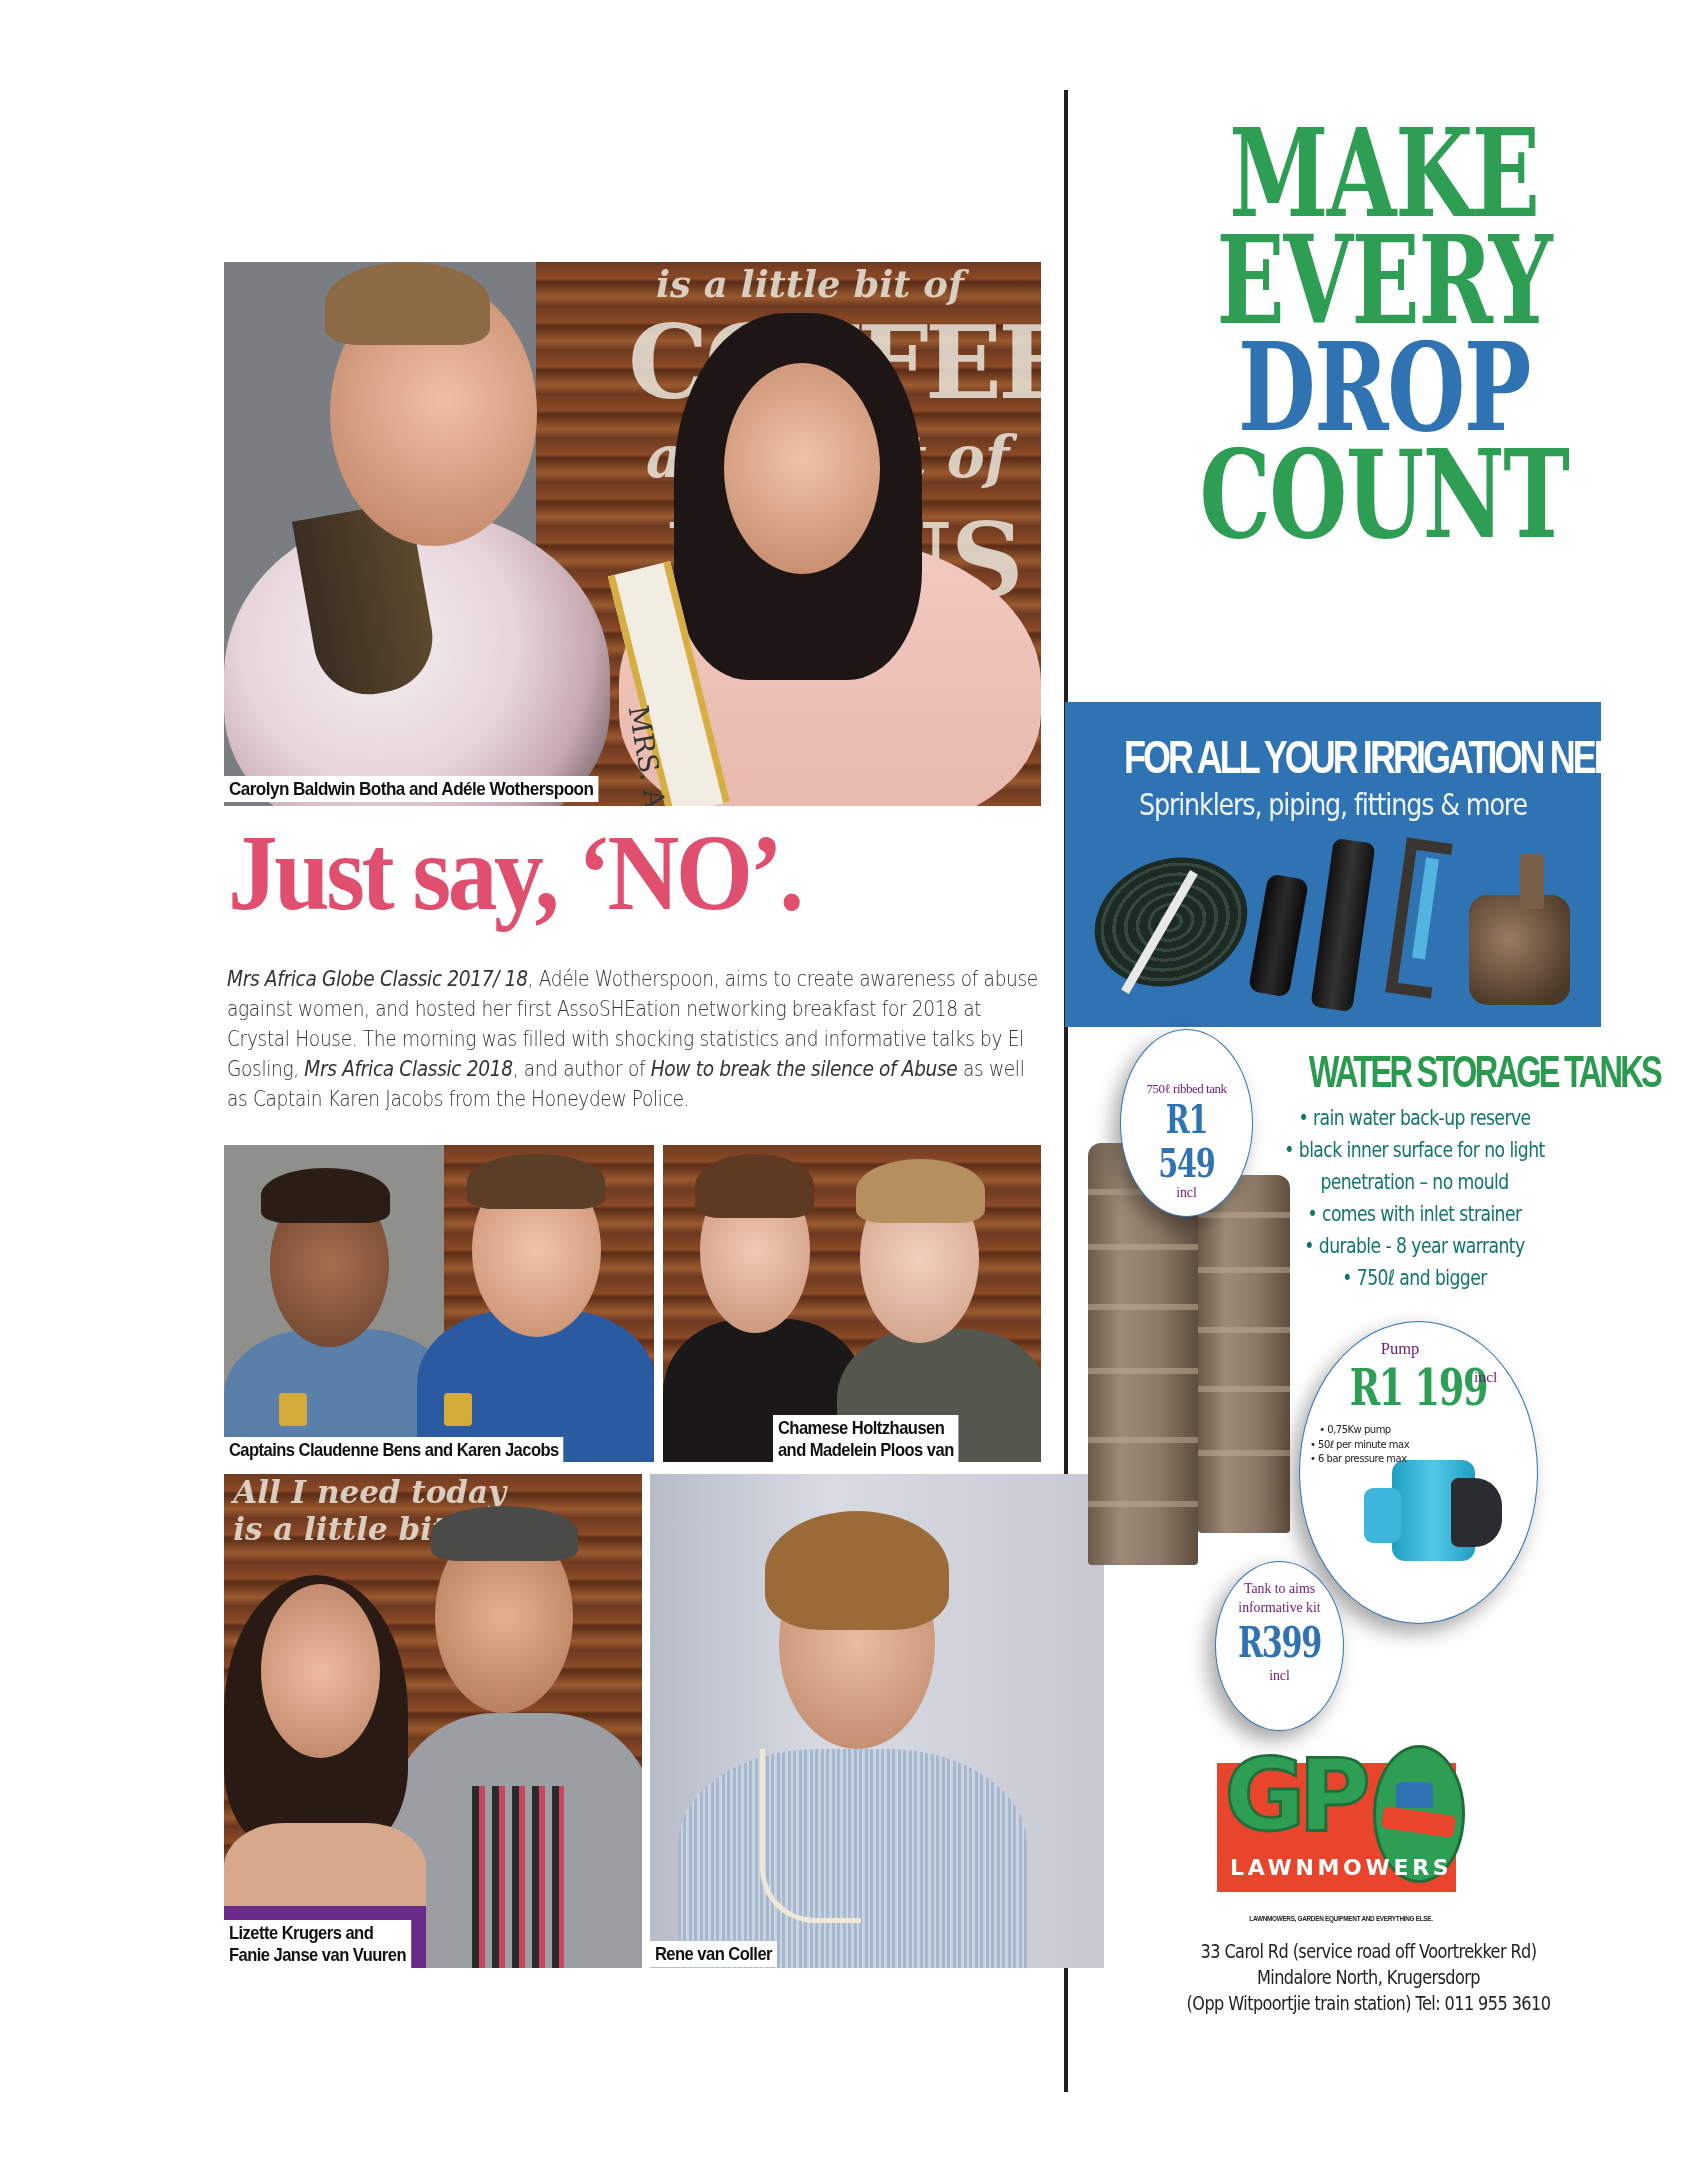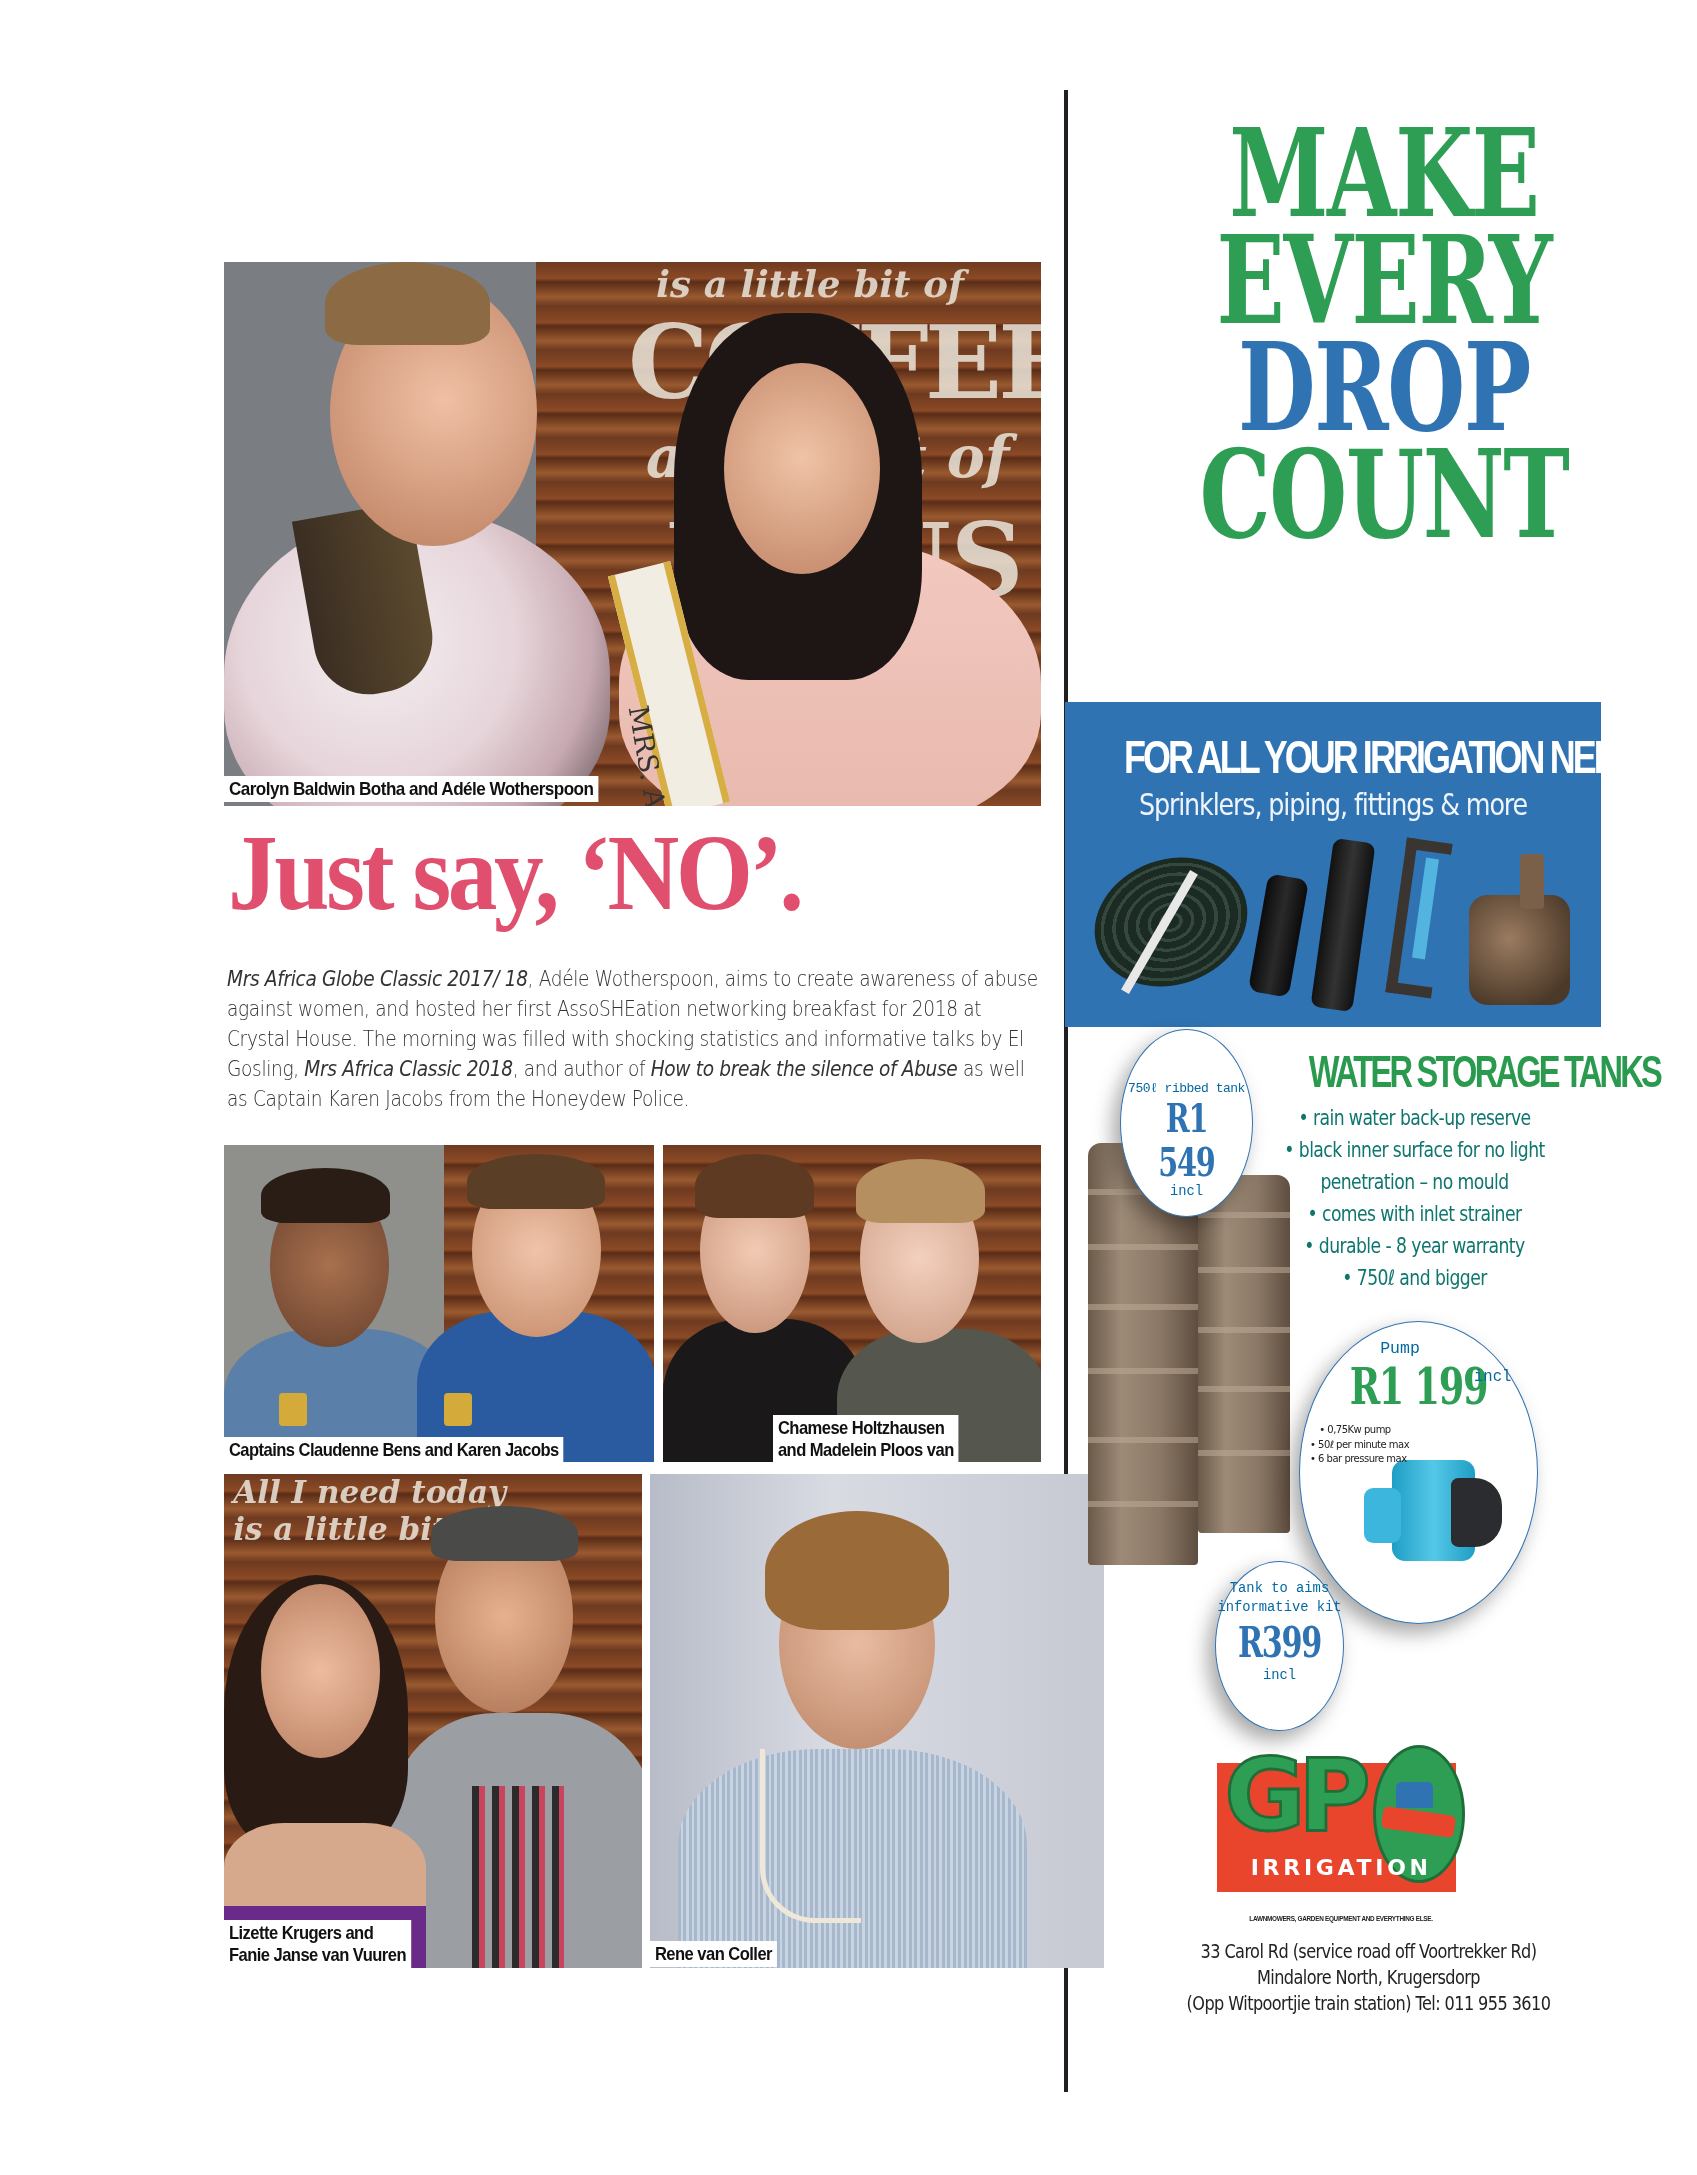--- a/index.html
+++ b/index.html
@@ -49,21 +49,21 @@
   .irr-sub { position: absolute; left: 0; right: 0; top: 84px; text-align: center; color: #eef4fb;
     font-family: "DejaVu Sans", sans-serif; font-size: 31px; letter-spacing: -1.4px;
     transform: scaleX(0.82); transform-origin: center top; white-space: nowrap; }
 
   .tank { position: absolute; background: linear-gradient(90deg, #6b5a4a 0%, #9d8a77 30%, #8c7866 65%, #5e4e40 100%); border-radius: 13px 13px 3.7px 3.7px; }
   .tank .rib { position: absolute; left: 0; right: 0; height: 5.5px; background: rgba(190,170,150,0.55); }
 
   .bubble { position: absolute; border-radius: 50%; background: #fff; border: 1.8px solid #2f73b3;
     box-shadow: -7.3px 9.2px 20px rgba(0,0,0,0.35); text-align: center; }
   .price { font-family: "DejaVu Serif", serif; font-weight: bold; letter-spacing: -1.8px; display: block; }
-  .small { font-family: Liberation Mono, monospace; color: #0369a1; display: block; }
+  .small { font-family: Liberation Serif, serif; color: #701a75; display: block; }
 
   .tanks-title { position: absolute; left: 1267px; top: 1047px; width: 321px; text-align: center;
     font-family: "Liberation Sans", sans-serif; font-weight: bold; font-size: 44px; color: #2a9a4f;
     letter-spacing: -3.7px; transform: scaleX(0.74); transform-origin: center top; white-space: nowrap; }
   .features { position: absolute; left: 1249px; top: 1102px; width: 331px; text-align: center;
     font-family: "DejaVu Sans", sans-serif; font-size: 21px; line-height: 32px; color: #0f766e; letter-spacing: -0.7px; }
   .features li { list-style: none; transform: scaleX(0.82); white-space: nowrap; }
 
   .pump-specs { position: absolute; left: 1310px; top: 1423px; font-family: "DejaVu Sans", sans-serif; font-size: 10px; line-height: 14.7px; color: #222; letter-spacing: -0.5px; }
   .pump-specs li { list-style: none; }
@@ -241,21 +241,21 @@
     <span class="price" style="font-size:42px; line-height:51px; color:#2f73b3; transform:scaleX(0.72);">R399</span>
     <span class="small" style="font-size:13.8px;">incl</span>
   </div>
 
   <div class="logo">
     <div style="position:absolute; left:0; top:18.4px; width:239px; height:129px; background:#e8452c;"></div>
     <div style="position:absolute; left:156px; top:0; width:92px; height:138px; border-radius:50%; background:#2e9e55; border:3.7px solid #1f6e3a;"></div>
     <div style="position:absolute; left:7.3px; top:-7.3px; font-family:'DejaVu Sans',sans-serif; font-weight:bold; font-size:99px; color:#2e9e55; -webkit-text-stroke:2.8px #1f6e3a; letter-spacing:-7.3px;">GP</div>
     <div style="position:absolute; left:179px; top:37px; width:37px; height:26px; background:#2f73b3; border-radius:5.5px 5.5px 1.8px 1.8px;"></div>
     <div style="position:absolute; left:165px; top:66px; width:73px; height:22px; background:#e8452c; border-radius:5.5px; transform:rotate(8deg);"></div>
-    <div style="position:absolute; left:9.2px; top:110px; width:230px; text-align:center; font-family:'DejaVu Sans',sans-serif; font-weight:bold; font-size:22px; color:#fff; letter-spacing:3.7px;">IRRIGATION</div>
+    <div style="position:absolute; left:9.2px; top:110px; width:230px; text-align:center; font-family:'DejaVu Sans',sans-serif; font-weight:bold; font-size:22px; color:#fff; letter-spacing:3.7px;">LAWNMOWERS</div>
   </div>
   <div class="tagline">LAWNMOWERS, GARDEN EQUIPMENT AND EVERYTHING ELSE.</div>
 
   <div class="address">
     <div>33 Carol Rd (service road off Voortrekker Rd)</div>
     <div>Mindalore North, Krugersdorp</div>
     <div>(Opp Witpoortjie train station) Tel: 011 955 3610</div>
   </div>
 </section>
 

